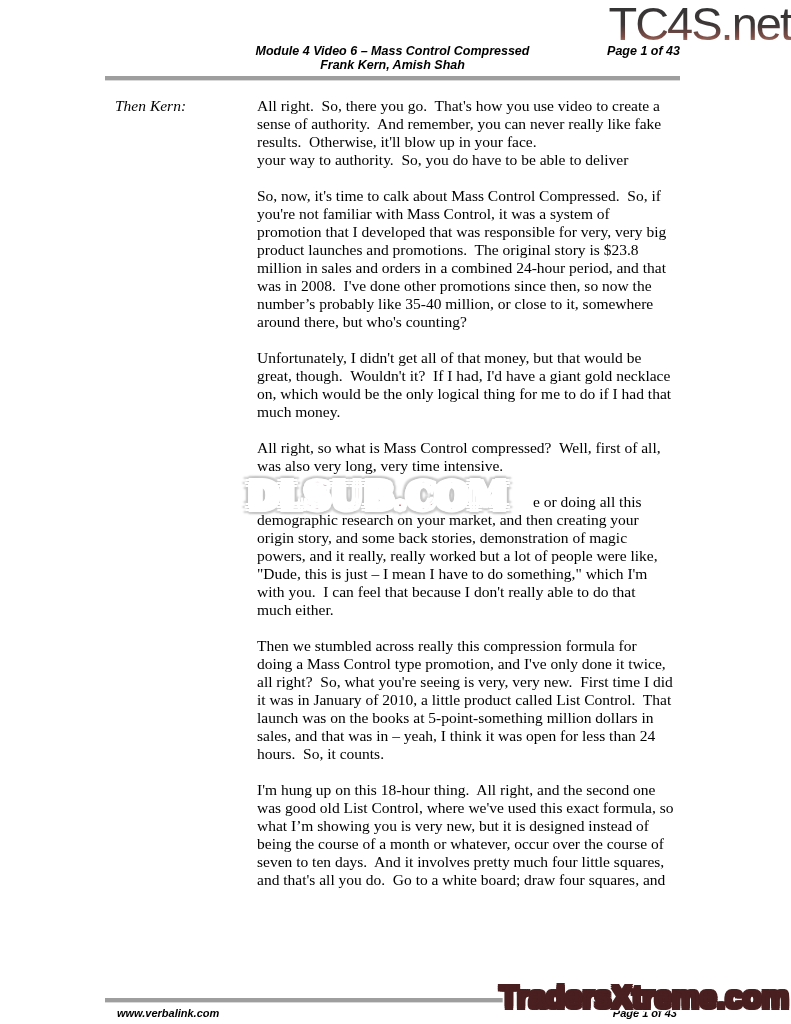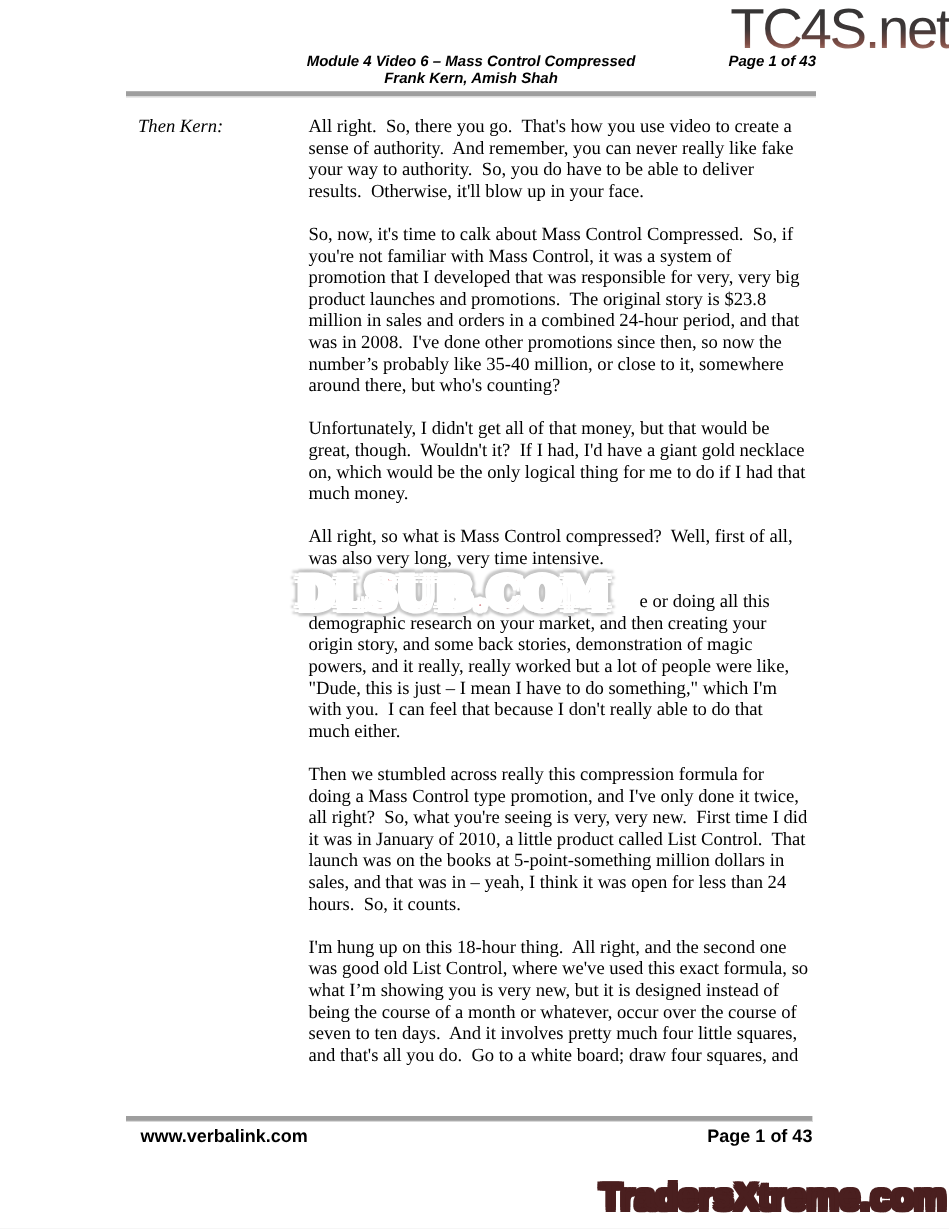--- a/index.html
+++ b/index.html
@@ -94,26 +94,27 @@
       -3px -3px 0 #ffffff, 3px -3px 0 #ffffff, -3px 3px 0 #ffffff, 3px 3px 0 #ffffff,
       -4px 0 0 #ffffff, 4px 0 0 #ffffff, 0 -4px 0 #ffffff, 0 4px 0 #ffffff,
       -6px 0 2px #c4c4c4, 6px 0 2px #c4c4c4, 0 -6px 2px #c4c4c4, 0 6px 2px #c4c4c4,
       -5px -5px 2px #cccccc, 5px 5px 2px #cccccc, -5px 5px 2px #cccccc, 5px -5px 2px #cccccc;
     z-index: 3;
   }
 
   
   .footer {
     position: absolute;
-    top: 926px;
+    top: 994px;
     left: 105px;
     width: 572px;
     font-family: "Liberation Sans", sans-serif;
     font-weight: bold;
-    font-size: 15px;
+    font-style: italic;
+    font-size: 11px;
   }
   .footer-row { display: flex; justify-content: space-between; margin-top: 4px; }
   .footer-site { margin-left: 12px; }
 
   
   .tradersx {
     position: absolute;
     top: 981px;
     right: 2px;
     font-family: "Liberation Sans", sans-serif;
@@ -148,22 +149,22 @@
     <div class="header-sub">Frank Kern, Amish Shah</div>
     <div class="rule"></div>
   </div>
 
   <div class="transcript">
     <div class="speaker">Then Kern:</div>
     <div class="paragraphs">
         <div class="para">
           <div class="line">All right.  So, there you go.  That's how you use video to create a</div>
           <div class="line">sense of authority.  And remember, you can never really like fake</div>
+          <div class="line">results.  Otherwise, it'll blow up in your face.</div>
           <div class="line">your way to authority.  So, you do have to be able to deliver</div>
-          <div class="line">results.  Otherwise, it'll blow up in your face.</div>
         </div>
         <div class="para">
           <div class="line">So, now, it's time to calk about Mass Control Compressed.  So, if</div>
           <div class="line">you're not familiar with Mass Control, it was a system of</div>
           <div class="line">promotion that I developed that was responsible for very, very big</div>
           <div class="line">product launches and promotions.  The original story is $23.8</div>
           <div class="line">million in sales and orders in a combined 24-hour period, and that</div>
           <div class="line">was in 2008.  I've done other promotions since then, so now the</div>
           <div class="line">number’s probably like 35-40 million, or close to it, somewhere</div>
           <div class="line">around there, but who's counting?</div>

